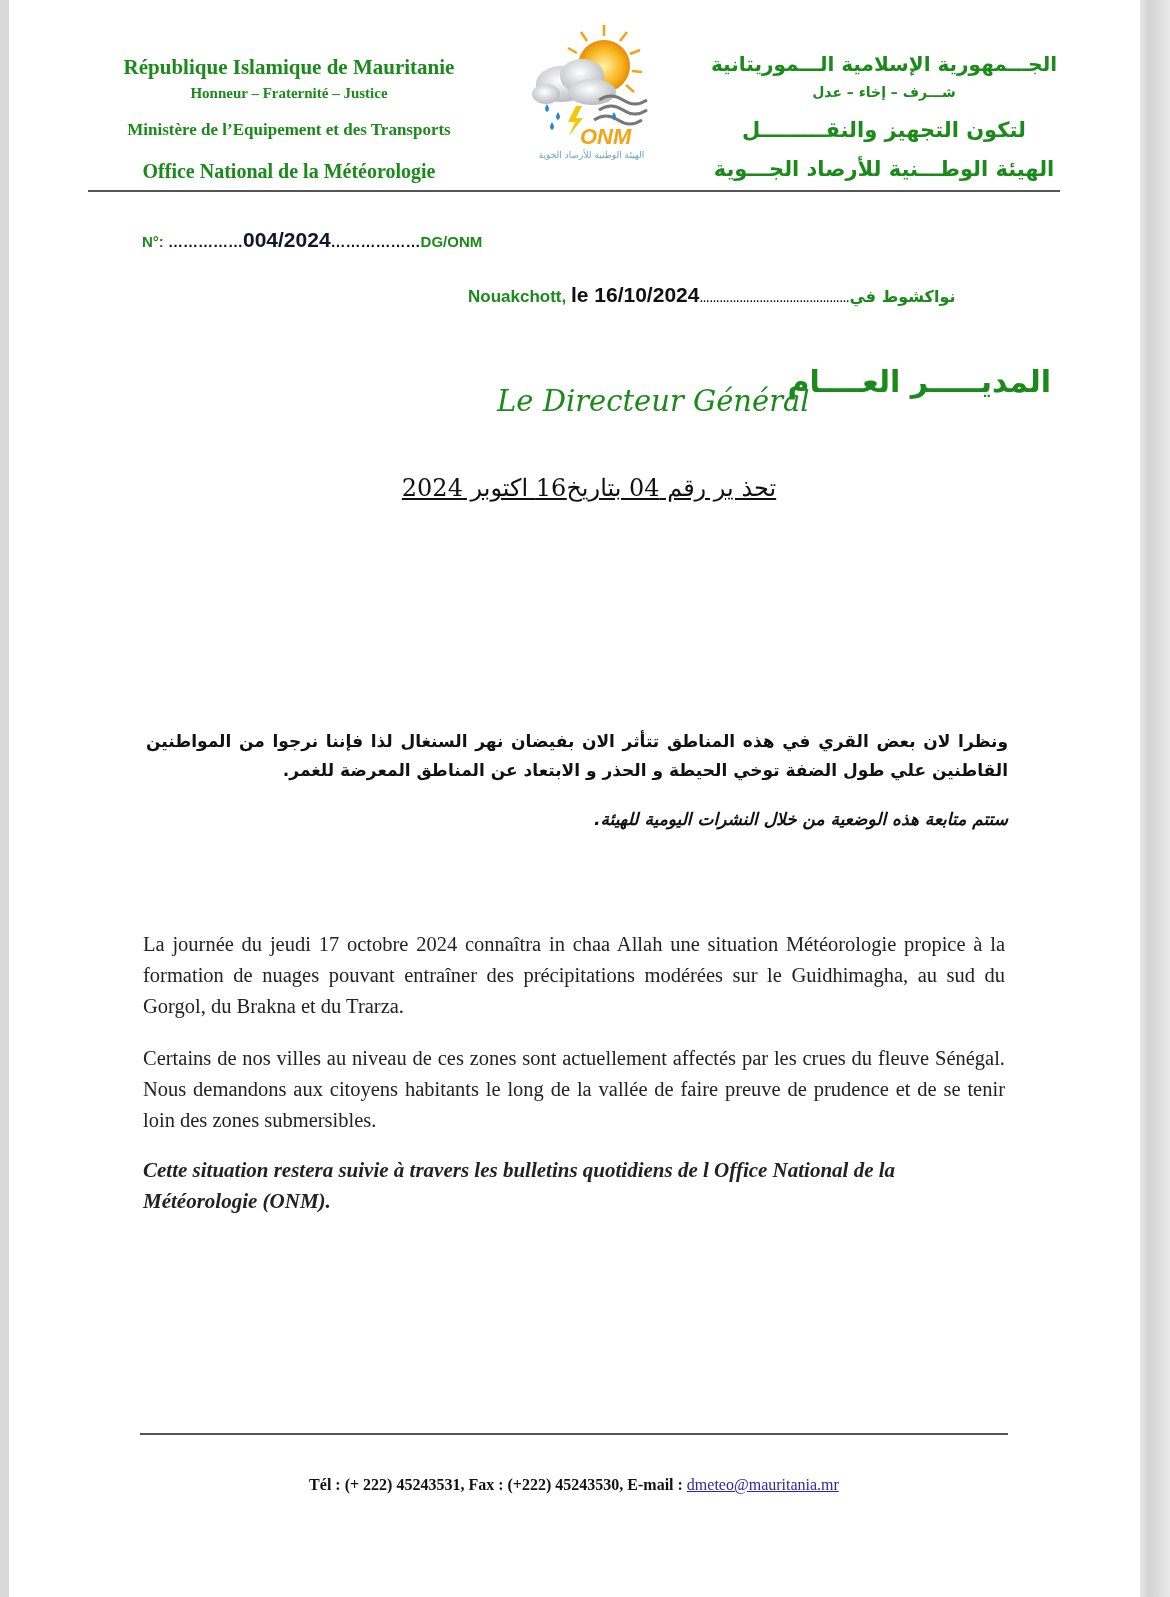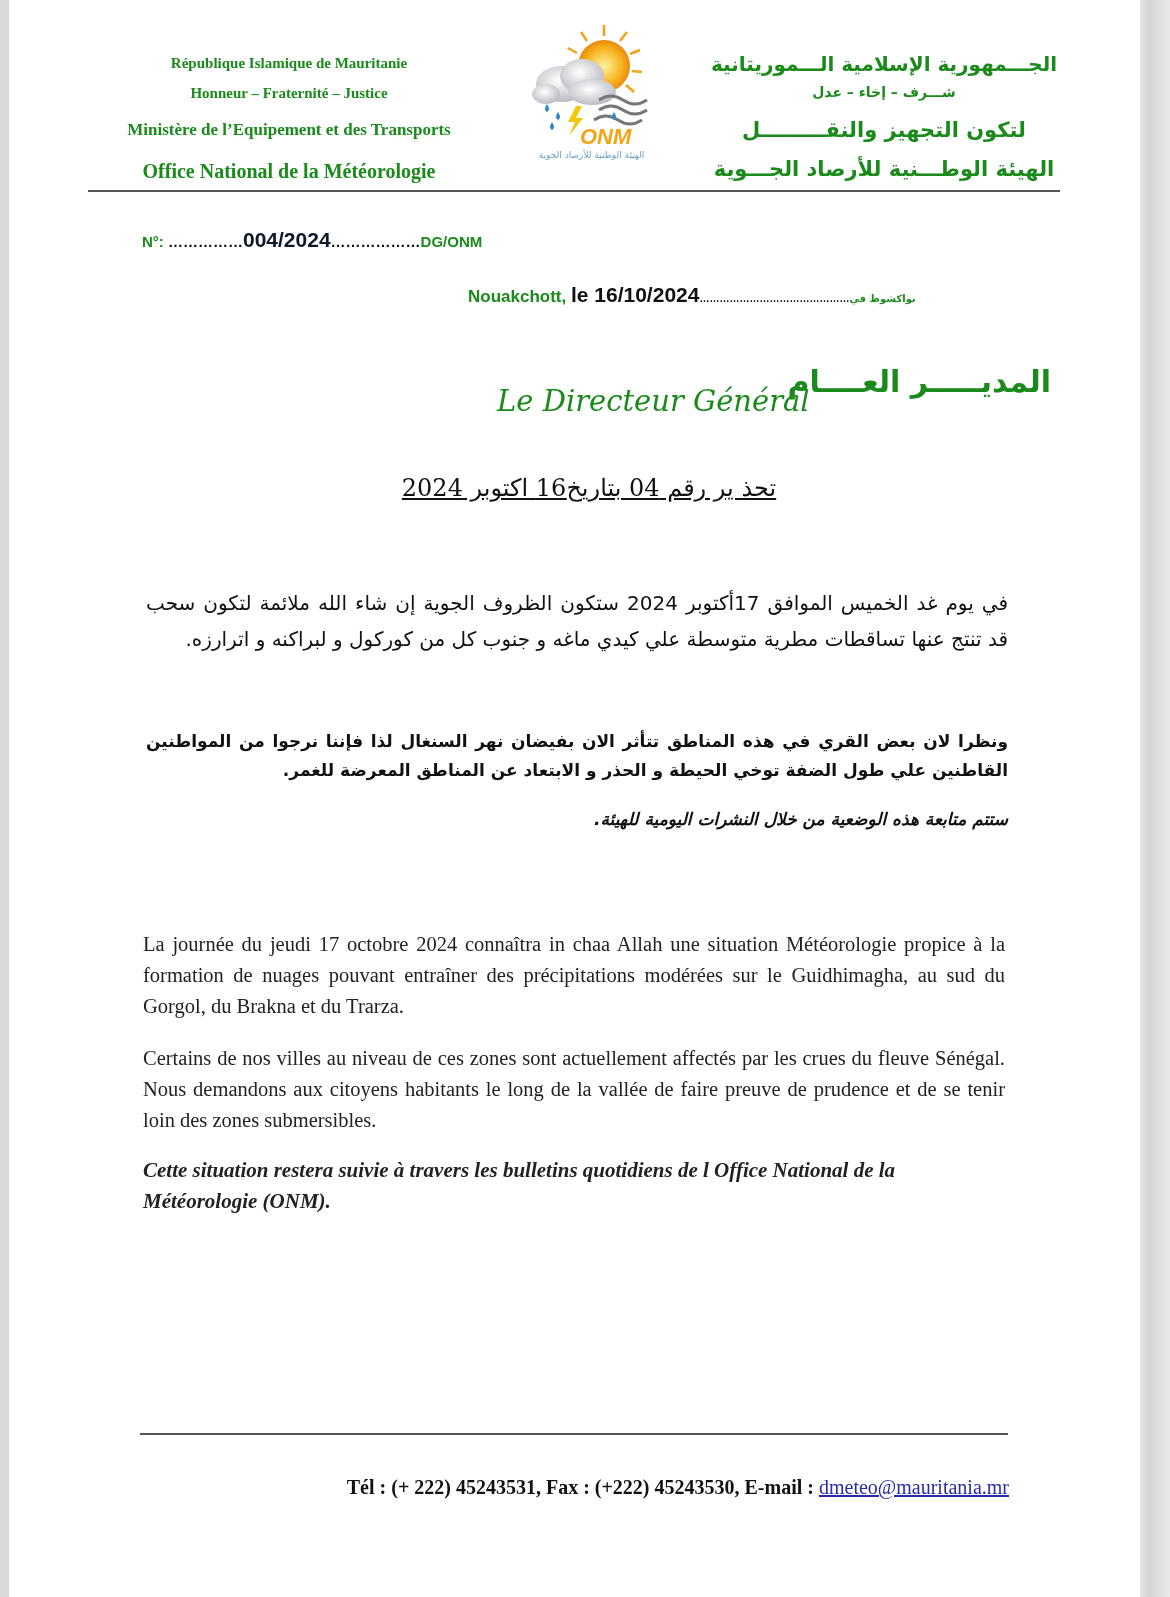--- a/index.html
+++ b/index.html
@@ -25,21 +25,21 @@
   .ar-body { font-family: "DejaVu Sans", sans-serif; direction: rtl; text-align: justify; text-align-last: right; color: #111; }
   .fr-body { font-family: "Liberation Serif", serif; color: #222; text-align: justify; }
   .underline { text-decoration: underline; }
   a.mail { color: #2a2aa8; text-decoration: underline; }
 </style>
 </head>
 <body>
 
 <div class="page">
 
-  <div class="abs hdr-fr green" style="left:80px; top:55px; width:400px; font-size:15px;">République Islamique de Mauritanie</div>
+  <div class="abs hdr-fr green" style="left:80px; top:55px; width:400px; font-size:21px;">République Islamique de Mauritanie</div>
   <div class="abs hdr-fr green" style="left:80px; top:85px; width:400px; font-size:15px;">Honneur – Fraternité – Justice</div>
   <div class="abs hdr-fr green" style="left:80px; top:120px; width:400px; font-size:17px;">Ministère de l’Equipement et des Transports</div>
   <div class="abs hdr-fr green" style="left:80px; top:160px; width:400px; font-size:20px;">Office National de la Météorologie</div>
 
   <div class="abs" style="left:505px; top:22px; width:155px; height:145px;">
     <svg width="155" height="145" viewBox="0 0 155 145">
       <defs>
         <radialGradient id="sun" cx="50%" cy="50%" r="50%">
           <stop offset="0%" stop-color="#fff3a0"></stop>
           <stop offset="70%" stop-color="#f7b21c"></stop>
@@ -84,38 +84,37 @@
   <div class="abs hdr-ar green" style="left:690px; top:118px; width:370px; font-size:21px;">لتكون التجهيز والنقـــــــــل</div>
   <div class="abs hdr-ar green" style="left:690px; top:157px; width:370px; font-size:21px;">الهيئة الوطـــنية للأرصاد الجـــوية</div>
 
   <div class="rule" style="left:79px; top:190px; width:972px;"></div>
 
   <div class="abs calibri green" style="left:133px; top:228px; font-size:15px; font-weight:bold; white-space:nowrap;">
     <span>N°: </span><span style="color:#111;">……………</span><span style="color:#0f172a; font-size:21px;">004/2024</span><span style="color:#111;">………………</span><span>DG/ONM</span>
   </div>
 
   <div class="abs calibri" style="left:459px; top:283px; white-space:nowrap; font-weight:bold;">
-    <span class="green" style="font-size:17px;">Nouakchott, </span><span style="font-size:21px; color:#111;">le </span><span style="font-size:21px; color:#111;">16/10/2024</span><span style="font-size:10px; color:#111;">………………………………………</span><span class="green" style="font-family:'DejaVu Sans', sans-serif; font-size:10px;">نواكشوط في</span>
+    <span class="green" style="font-size:17px;">Nouakchott, </span><span style="font-size:21px; color:#111;">le </span><span style="font-size:21px; color:#111;">16/10/2024</span><span style="font-size:10px; color:#111;">………………………………………</span><span class="green" style="font-family:'DejaVu Sans', sans-serif; font-size:16px;">نواكشوط في</span>
   </div>
 
   <div class="abs green" style="left:488px; top:368px; font-family:'DejaVu Serif', serif; font-style:italic; font-size:29px; white-space:nowrap;margin-top:16px;">Le Directeur Général</div>
   <div class="abs hdr-ar green" style="left:780px; top:364px; width:262px; font-size:30px; text-align:right;">المديـــــر العــــام</div>
 
   <div class="abs" style="left:380px; top:474px; width:400px; text-align:center;">
     <span class="underline" style="font-family:'DejaVu Serif', serif; font-size:24px; color:#111; direction:rtl; unicode-bidi:embed;">تحذ ير رقم 04 بتاريخ16  اكتوبر 2024</span>
   </div>
 
-  <div class="abs ar-body" style="left:137px; top:585px; width:862px; font-size:20px; line-height:36px;">في يوم غد الخميس الموافق   17أكتوبر 2024 ستكون  الظروف الجوية  إن شاء الله ملائمة  لتكون سحب قد تنتج عنها  تساقطات مطرية  متوسطة  علي كيدي ماغه و جنوب كل من كوركول و لبراكنه و اترارزه.</div>
   <div class="abs ar-body" style="left:137px; top:727px; width:862px; font-size:17px; font-weight:bold; line-height:29px;">ونظرا لان بعض القري في هذه المناطق تتأثر الان بفيضان نهر السنغال لذا فإننا نرجوا من المواطنين القاطنين علي طول الضفة  توخي الحيطة و الحذر و الابتعاد عن المناطق المعرضة للغمر.</div>
   <div class="abs ar-body" style="left:137px; top:806px; width:862px; font-size:17px; font-weight:bold; font-style:italic; line-height:26px;">ستتم متابعة هذه الوضعية من خلال النشرات اليومية للهيئة.</div>
 
 
   <div class="abs fr-body" style="left:134px; top:929px; width:862px; font-size:20.5px; line-height:31px;">La journée du jeudi 17 octobre 2024 connaîtra in chaa Allah une situation Météorologie propice à la formation de nuages pouvant entraîner des précipitations modérées sur le Guidhimagha, au sud du Gorgol, du Brakna et du Trarza.</div>
   <div class="abs fr-body" style="left:134px; top:1043px; width:862px; font-size:20.5px; line-height:31px;">Certains de nos villes au niveau de ces zones sont actuellement affectés par les crues du fleuve Sénégal. Nous demandons aux citoyens habitants le long de la vallée de faire preuve de prudence et de se tenir loin des zones submersibles.</div>
   <div class="abs" style="left:134px; top:1155px; width:800px; font-family:'Liberation Serif', serif; font-size:21px; font-weight:bold; font-style:italic; line-height:31px; color:#222;">Cette situation restera suivie à travers les bulletins quotidiens de l Office National de la Météorologie  (ONM).</div>
 
   <div class="rule" style="left:131px; top:1433px; width:868px; height:1.5px;"></div>
-  <div class="abs" style="left:130px; top:1476px; width:870px; text-align:right; font-size:20px; white-space:nowrap;">
+  <div class="abs" style="left:130px; top:1476px; width:870px; text-align:center; font-size:16px; white-space:nowrap;">
     <span style="font-family:'Liberation Serif', serif; font-weight:bold; color:#111;">Tél : (+ 222) 45243531, Fax : (+222) 45243530, E-mail : </span><a class="mail" style="font-family:'Liberation Serif', serif;">dmeteo@mauritania.mr</a>
   </div>
 </div>
 
 <div class="edge-right"></div>
 
 </body></html>

